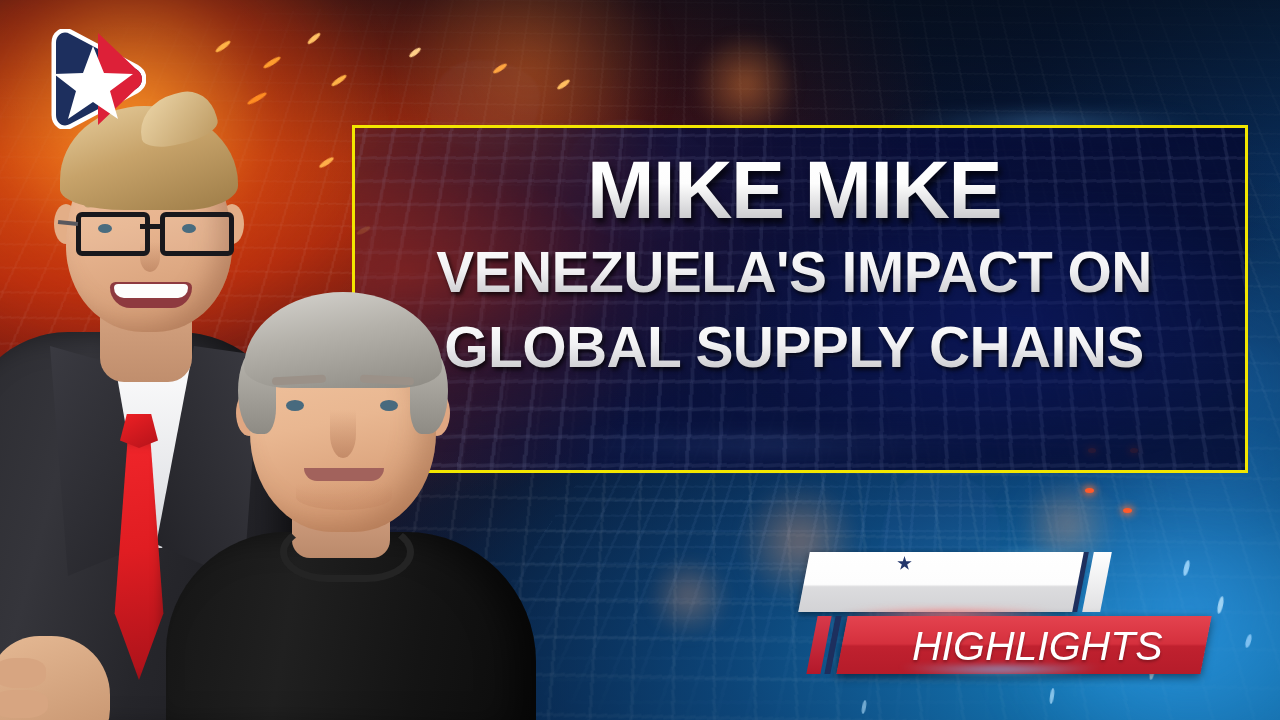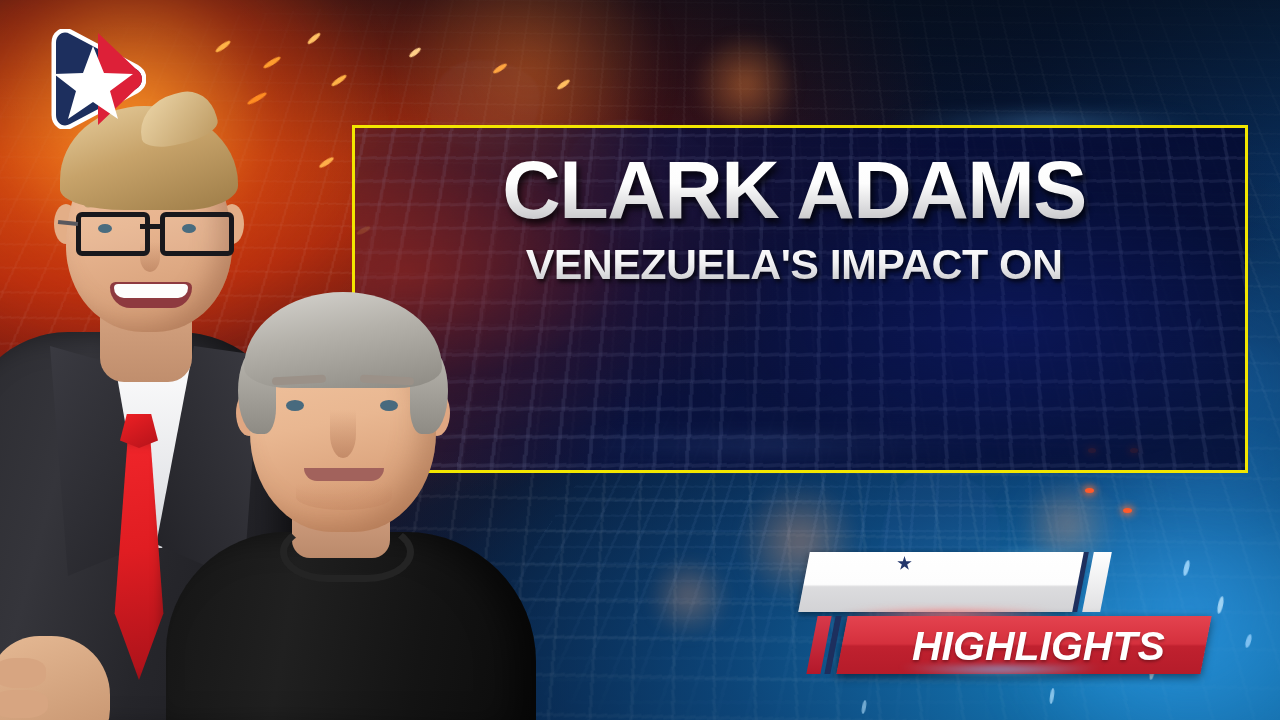--- a/index.html
+++ b/index.html
@@ -138,21 +138,21 @@
     -webkit-background-clip: text;
             background-clip: text;
     -webkit-text-fill-color: transparent;
     filter: drop-shadow(3px 5px 3px rgba(0,0,0,0.72));
     margin: 0;
     white-space: nowrap;
   }
   .subline {
     font-family: "Liberation Sans", sans-serif;
     font-weight: 700;
-    font-size: 43px;
+    font-size: 57px;
     line-height: 1.13;
     letter-spacing: -0.6px;
     margin: 10px 0 0 0;
     background: linear-gradient(180deg, #ffffff 0%, #f2f2f4 45%, #c6c6ca 92%);
     -webkit-background-clip: text;
             background-clip: text;
     -webkit-text-fill-color: transparent;
     filter: drop-shadow(2px 3px 2px rgba(0,0,0,0.70));
     white-space: nowrap;
   }
@@ -335,21 +335,21 @@
     position: absolute; left: 40px; top: 64px; width: 6px; height: 58px;
     background: #1d2f5e; transform: skewX(-11deg);
   }
   .brand-bottom-tab {
     position: absolute; left: 22px; top: 64px; width: 14px; height: 58px;
     background: linear-gradient(180deg,#d8394a,#b3182a); transform: skewX(-11deg);
   }
   .brand-highlights {
     position: absolute; left: 122px; top: 71px;
     font-family: "Liberation Sans", sans-serif;
-    font-weight: 700; font-style: italic; font-size: 41px;
+    font-weight: 400; font-style: italic; font-size: 41px;
     letter-spacing: 0px; color: #ffffff;
     text-shadow: 0 2px 3px rgba(0,0,0,.3);
   }
   .brand-glow-top {
     position: absolute; left: 150px; top: -8px; width: 190px; height: 16px;
     background: radial-gradient(60% 100% at 50% 100%, rgba(110,200,255,.95), rgba(40,120,255,0) 72%);
     filter: blur(3px);
   }
   .brand-glow-mid {
     position: absolute; left: 34px; top: 56px; width: 250px; height: 16px;
@@ -415,22 +415,23 @@
   <div class="spark" style="left:1050px;top:688px;width:4px;height:16px;background:#b5e2ff;transform:rotate(8deg);opacity:.7;"></div>
   <div class="spark" style="left:980px;top:648px;width:4px;height:12px;background:#a7dcff;transform:rotate(14deg);opacity:.6;"></div>
   <div class="spark" style="left:862px;top:700px;width:4px;height:14px;background:#b5e2ff;transform:rotate(10deg);opacity:.6;"></div>
   <div class="spark" style="left:1196px;top:318px;width:4px;height:12px;background:#7fc4ff;transform:rotate(20deg);opacity:.5;"></div>
   <div class="spark" style="left:1134px;top:352px;width:4px;height:12px;background:#7fc4ff;transform:rotate(18deg);opacity:.45;"></div>
 
   <div class="panel">
     <div class="panel-grid"></div>
     <div class="panel-sheen"></div>
     <div class="titles">
-      <div class="headline">CLARK ADAMS</div>
+      <div class="headline">MIKE MIKE</div>
       <div class="subline">VENEZUELA'S IMPACT ON</div>
+      <div class="subline">GLOBAL SUPPLY CHAINS</div>
     </div>
   </div>
 
   <div class="person" id="clay">
     <div class="clay-suit"></div>
     <div class="clay-shirt"></div>
     <div class="clay-lapel-l"></div>
     <div class="clay-lapel-r"></div>
     <div class="clay-tie"></div>
     <div class="clay-tie-knot"></div>

